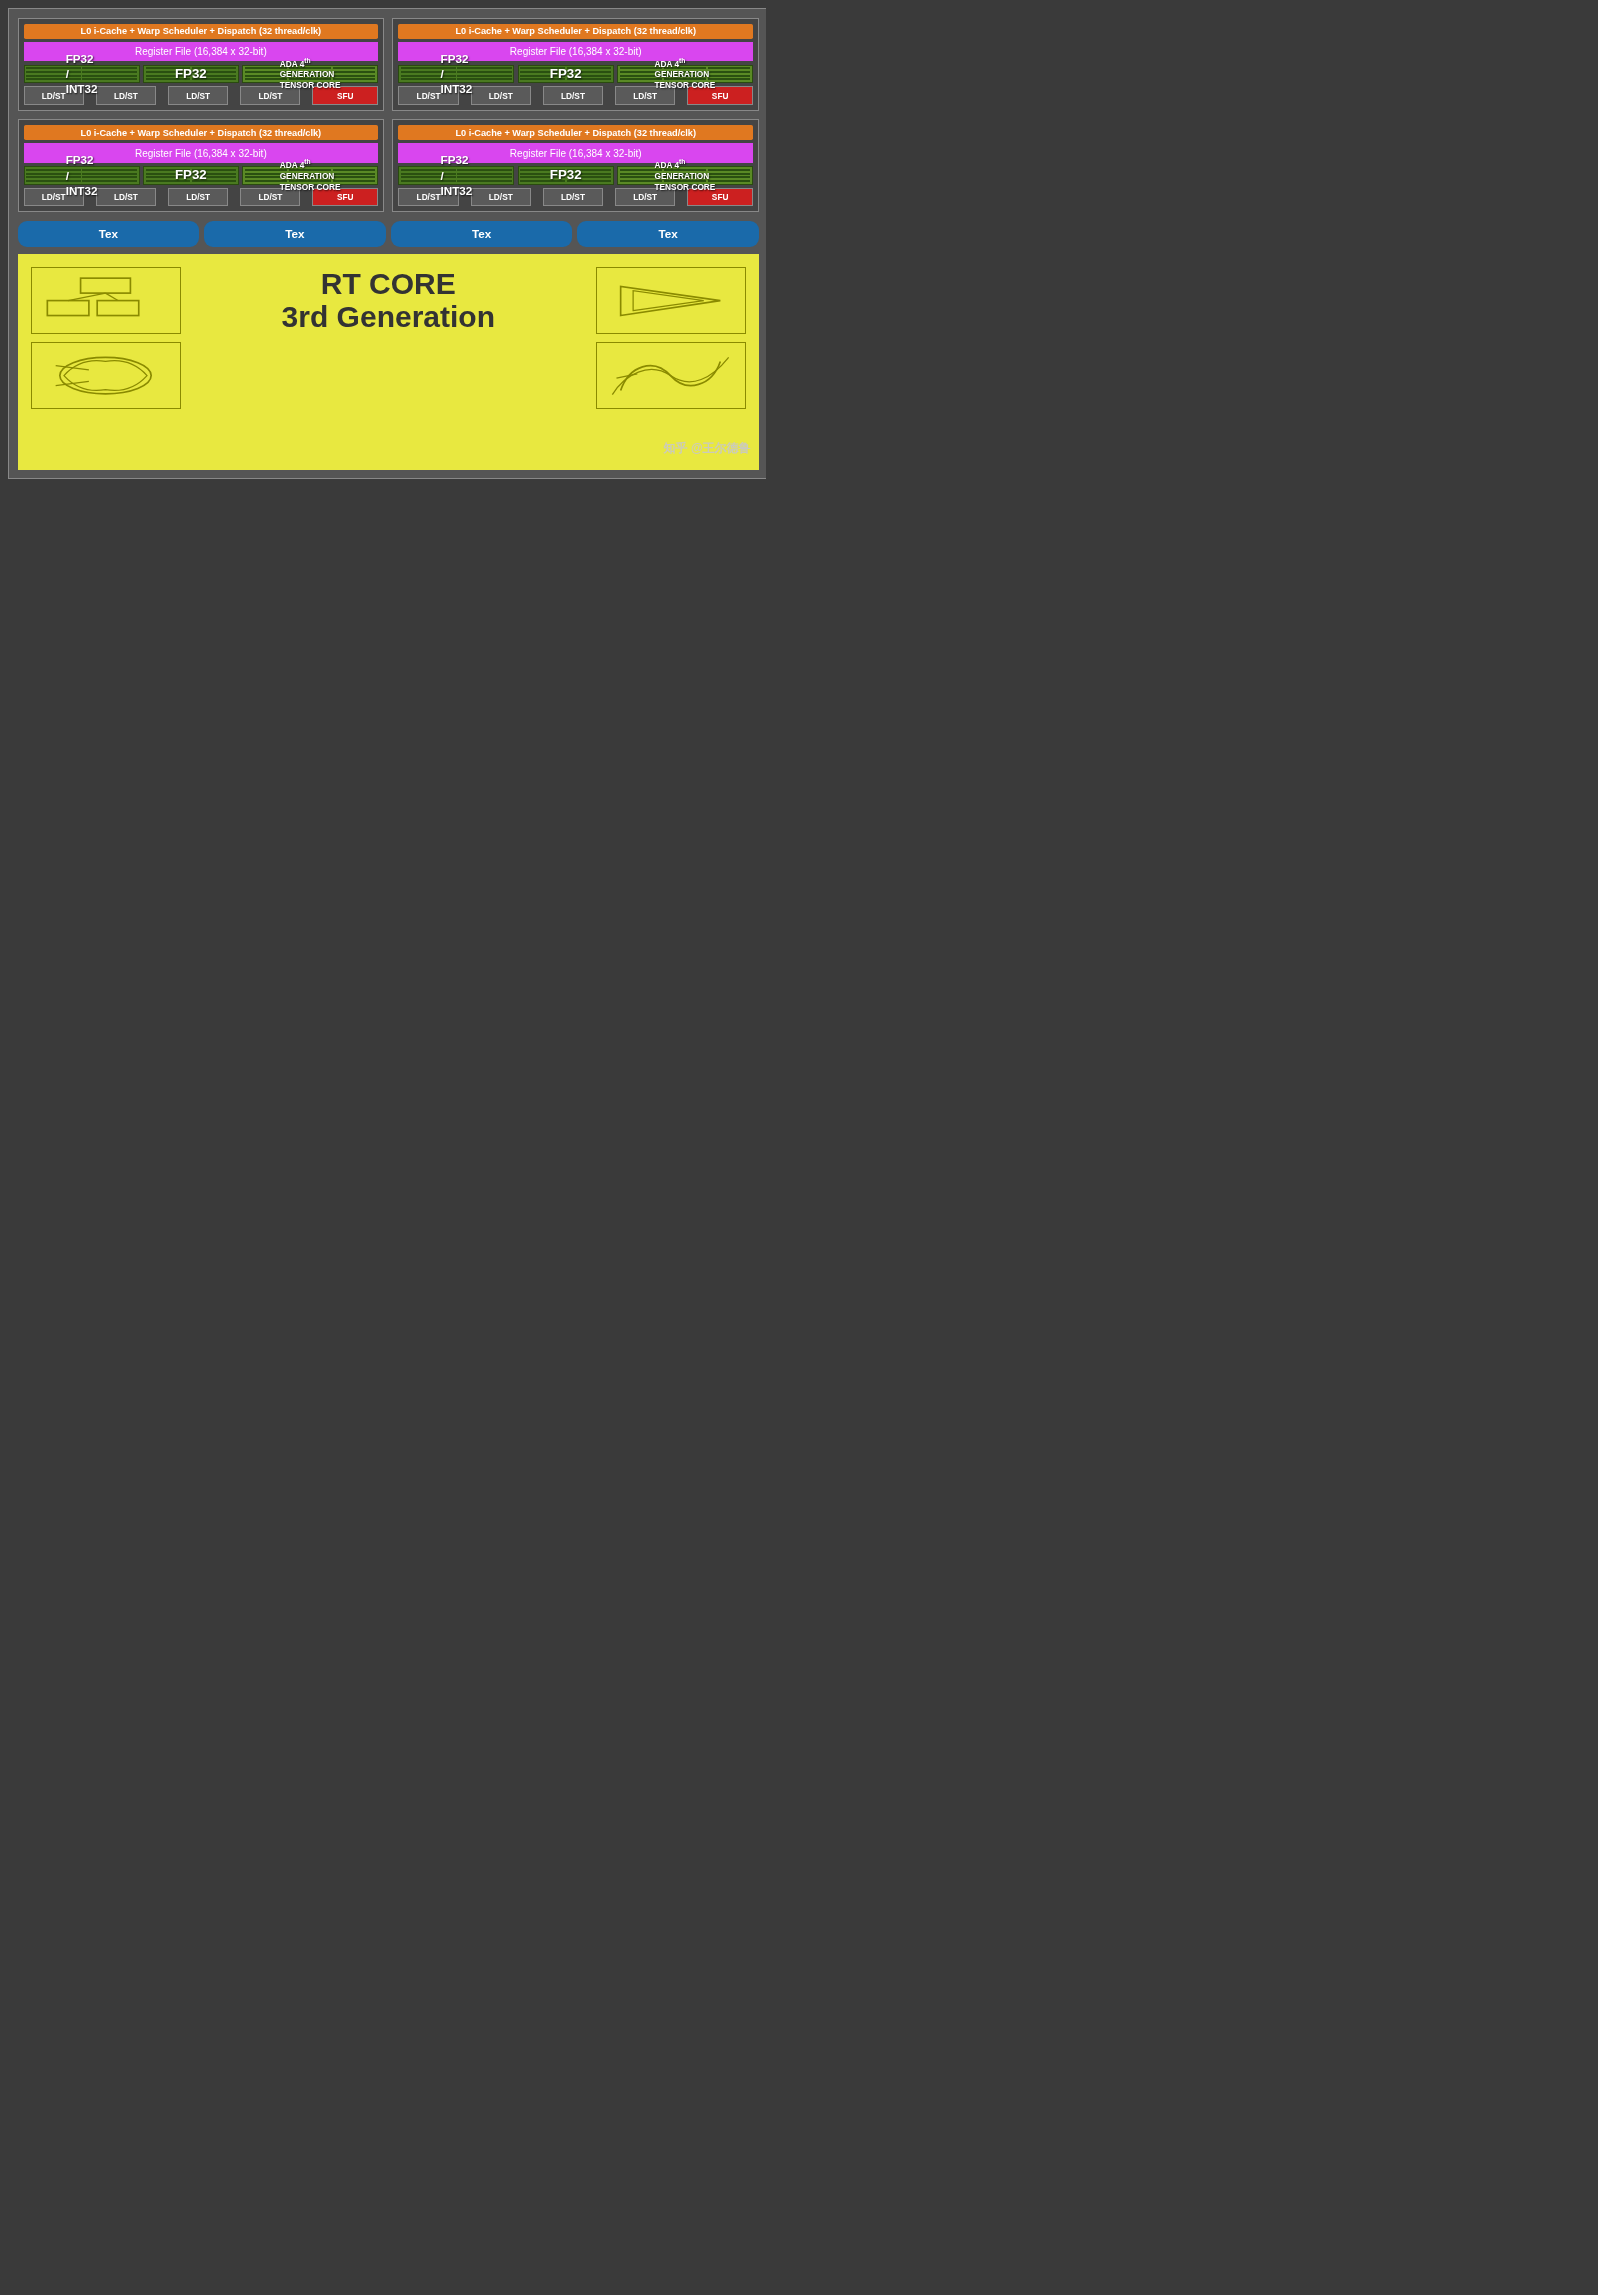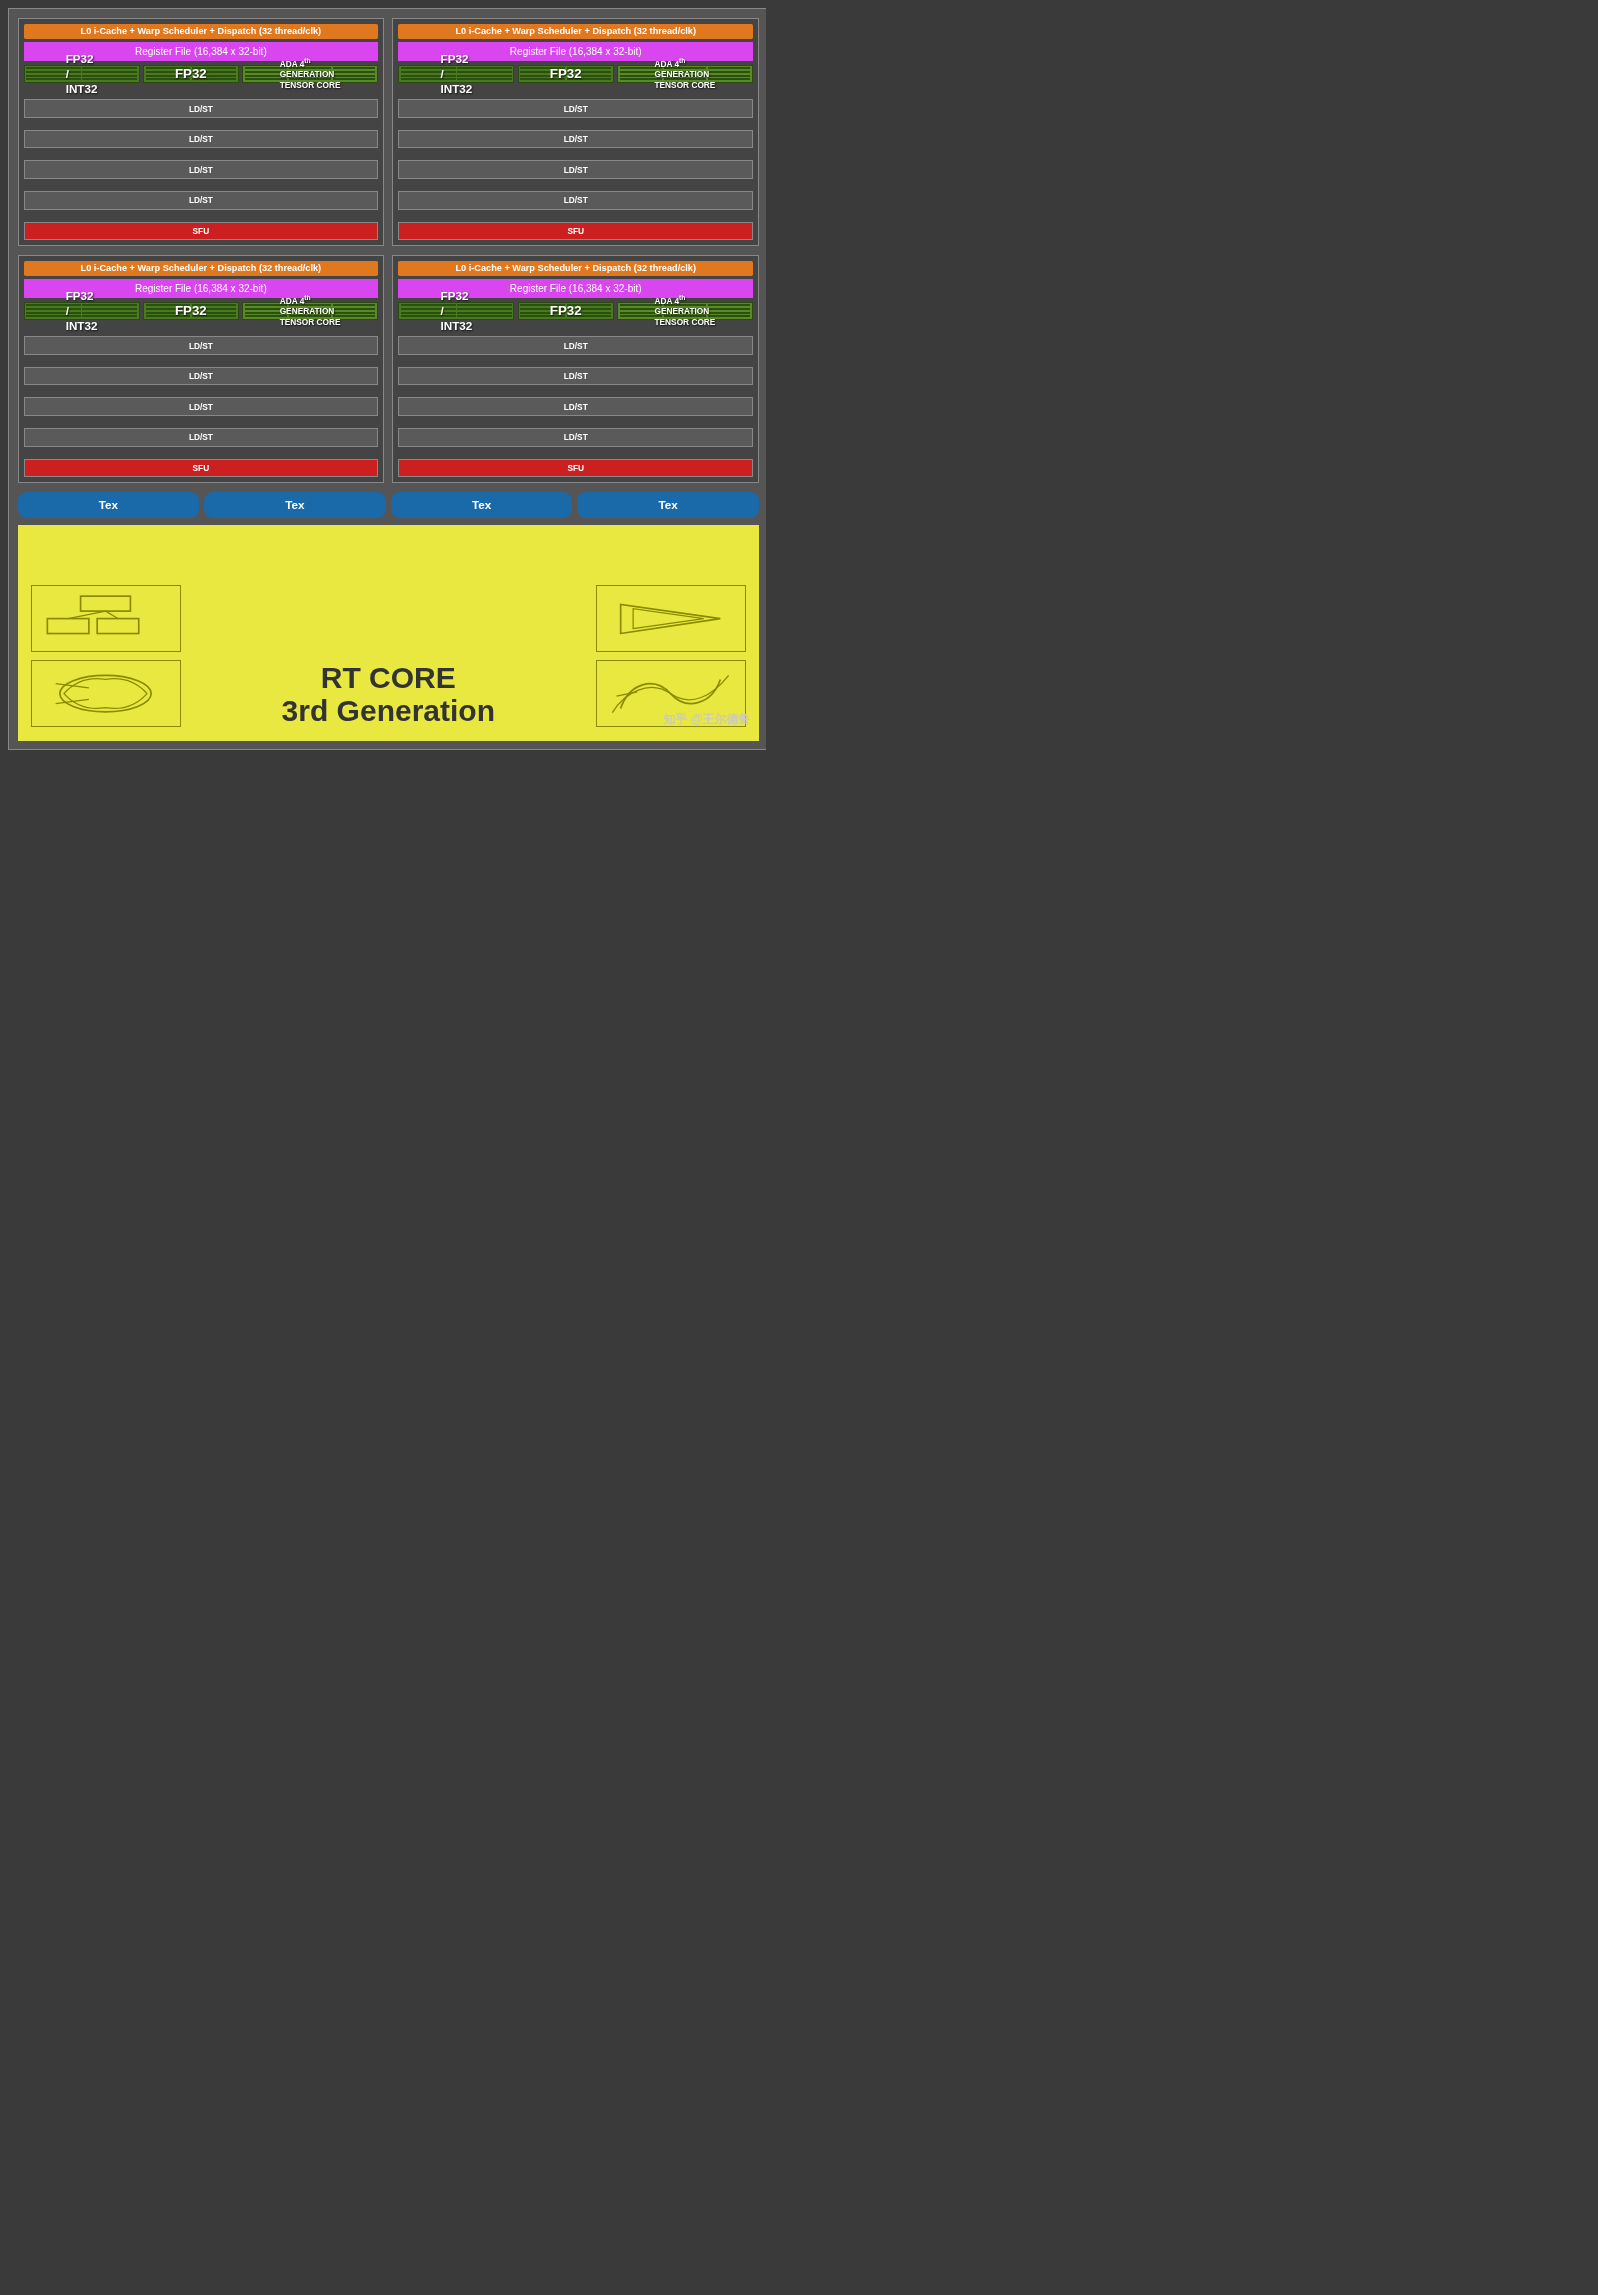--- a/index.html
+++ b/index.html
@@ -110,23 +110,23 @@
       line-height: 1.3;
       pointer-events: none;
       z-index: 10;
       text-shadow: 0.8px 0.8px 1.7px rgba(0,0,0,0.7);
     }
     .tensor-label {
       font-size: 8.3px;
     }
     .bottom-row {
       display: flex;
-      flex-direction: column;
+      flex-direction: row;
       gap: 12px;
-      margin-top: 13px;
+      margin-top: 0;
     }
     .ldst-btn {
       background: #5a5a5a;
       color: white;
       font-size: 8.3px;
       font-weight: bold;
       text-align: center;
       padding: 3.3px 1.7px;
       border: 0.8px solid #888;
       flex: 1;
@@ -163,21 +163,21 @@
       font-weight: bold;
       text-align: center;
       padding: 6.7px;
       border-radius: 9px;
     }
     .rt-core-area {
       background: #e8e840;
       padding: 13.3px;
       display: flex;
       flex-direction: row;
-      align-items: flex-end;
+      align-items: flex-start;
       justify-content: space-between;
       min-height: 216px;
       gap: 40px;
     }
     .rt-diagrams-left {
       display: flex;
       flex-direction: column;
       gap: 8.3px;
       width: 166px;
     }

